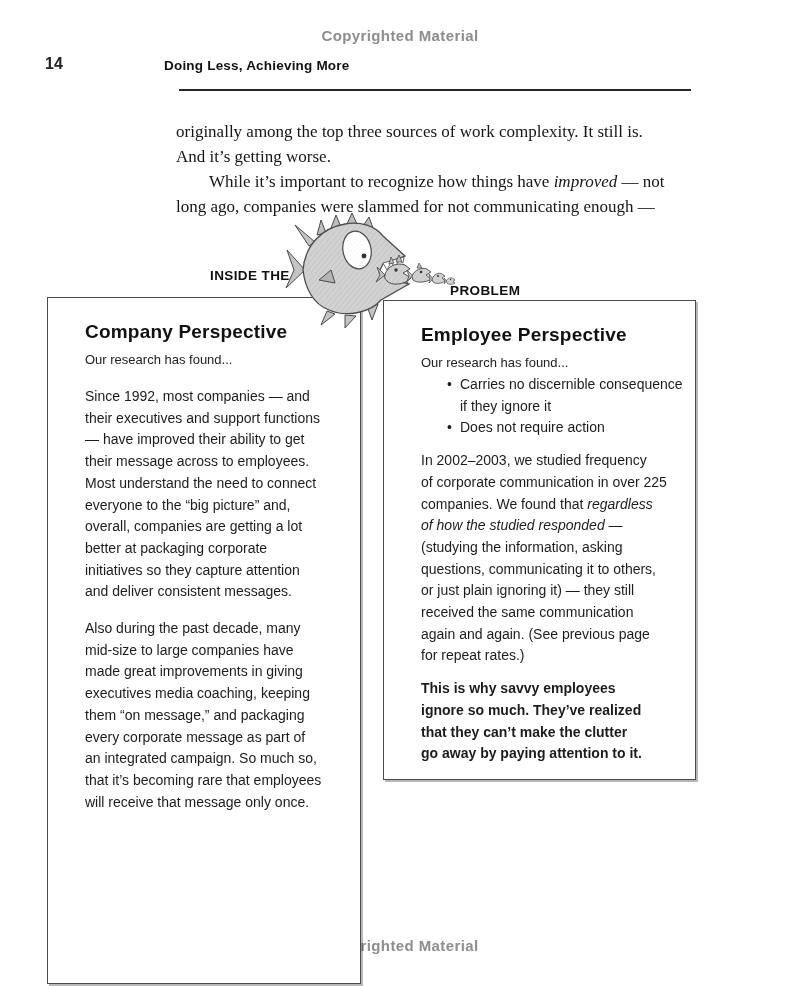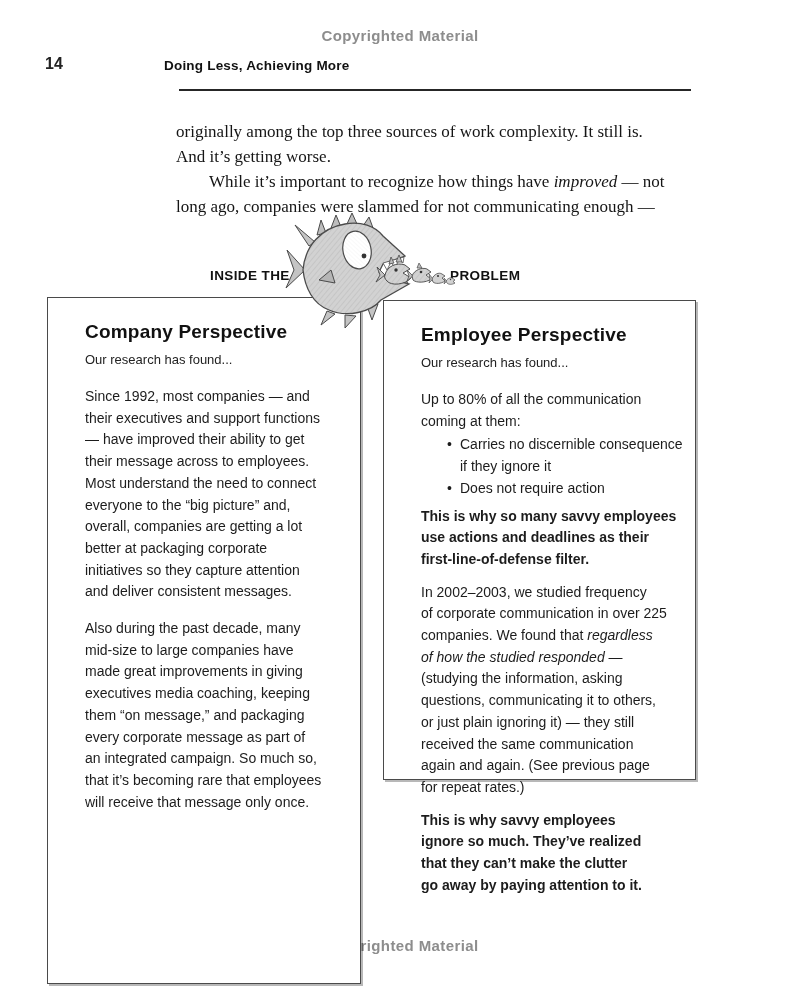--- a/index.html
+++ b/index.html
@@ -25,21 +25,21 @@
     font-family:"Liberation Serif", serif; font-size:17px; line-height:25px; color:#151515;
   }
   .intro p { margin:0; white-space:pre; }
   .intro p.indent { text-indent:33px; }
   .ital { font-style:italic; }
 
   .label-strip {
     position:absolute; top:268px; font-size:13.5px; font-weight:bold; letter-spacing:0.4px; color:#111;
   }
   .label-strip.left { left:210px; }
-  .label-strip.right { left:450px; }
+  .label-strip.right { left:450px;margin-top:15px; }
 
   .fish-wrap { position:absolute; left:283px; top:212px; width:178px; height:118px; z-index:3; }
   .fish-wrap svg { display:block; width:100%; height:100%; }
 
   .panel {
     position:absolute; background:#ffffff; border:1px solid #4a4a4a;
     box-shadow:2px 2px 0 rgba(0,0,0,0.28); box-sizing:border-box; z-index:2;
   }
   .panel.company  { left:47px;  top:297px; width:314px; height:687px; }
   .panel.employee { left:383px; top:300px; width:313px; height:480px; }
@@ -155,30 +155,25 @@
 an integrated campaign. So much so,
 that it’s becoming rare that employees
 will receive that message only once.</p>
     </div>
   </div>
 
   <div class="panel employee">
     <div class="panel-inner">
       <h2>Employee Perspective</h2>
       <p class="subtitle">Our research has found...</p>
-      <p class="bodytxt">Up to 80% of all the communication
-coming at them:</p>
       <ul class="bullets">
         <li>Carries no discernible consequence
 if they ignore it</li>
         <li>Does not require action</li>
       </ul>
-      <p class="bodytxt bold">This is why so many savvy employees
-use actions and deadlines as their
-first-line-of-defense filter.</p>
       <p class="bodytxt study"><span>In 2002–2003, we studied frequency
 of corporate communication in over 225
 companies. We found that </span><span class="ital">regardless
 of how the studied responded</span><span> —
 (studying the information, asking
 questions, communicating it to others,
 or just plain ignoring it) — they still
 received the same communication
 again and again. (See previous page
 for repeat rates.)</span></p>

